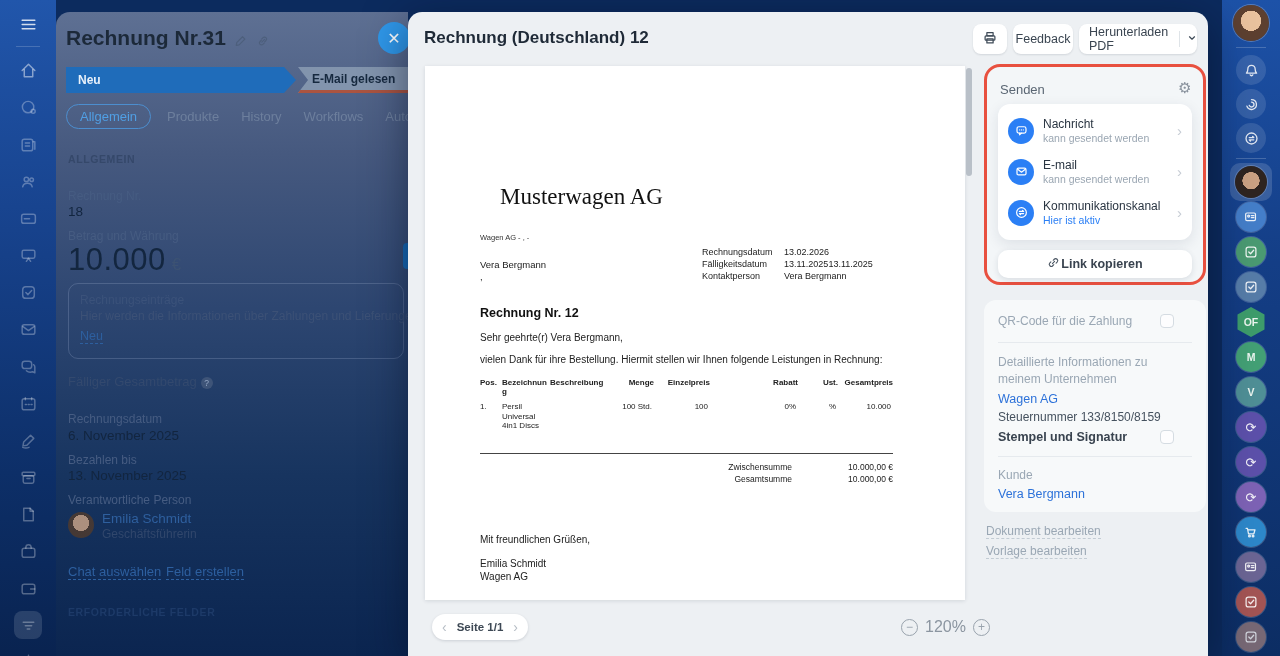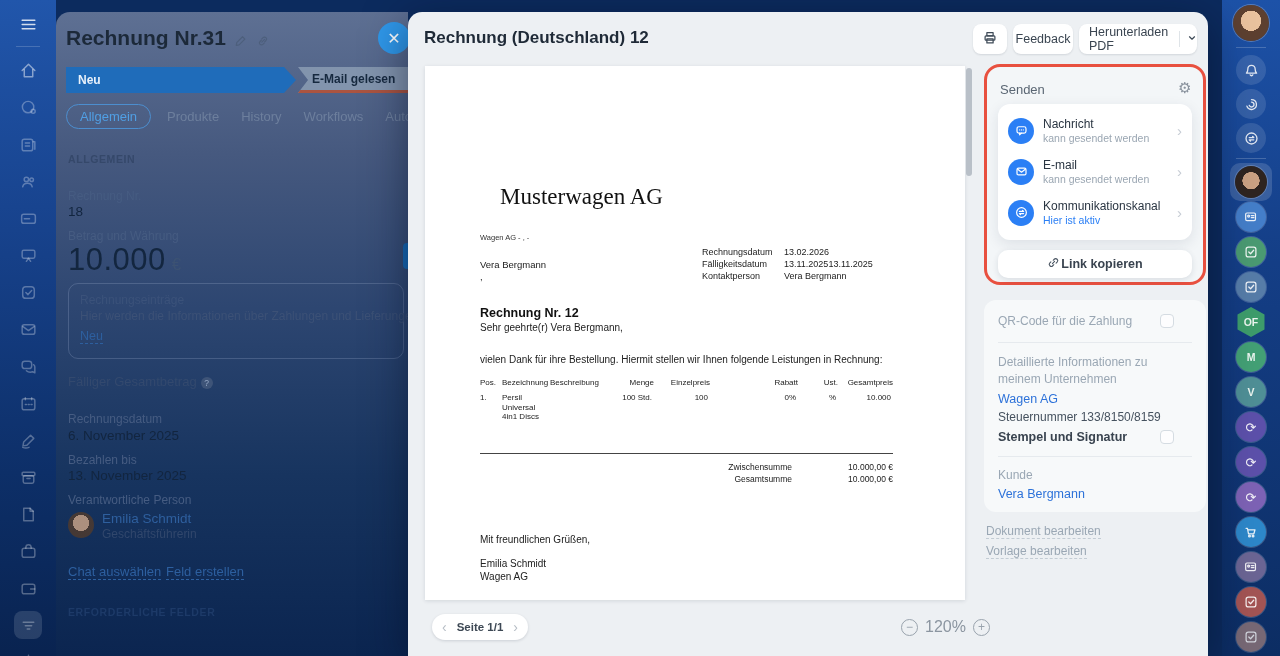--- a/index.html
+++ b/index.html
@@ -62,21 +62,21 @@
   .page{position:absolute;left:17px;top:54px;width:540px;height:534px;background:#fff;box-shadow:0 1px 4px rgba(20,30,50,.12);color:#222}
   .pg{position:absolute;white-space:nowrap}
   .inv-company{font-family:"Liberation Serif",serif;font-size:23px;color:#111}
   .inv-small{font-size:7.5px;color:#333}
   .inv-body{font-size:9.5px;color:#222}
   .inv-meta{font-size:9px;color:#222;line-height:12px}
   .inv-h1{font-size:12.5px;font-weight:700;color:#111}
   .inv-text{font-size:10px;color:#222}
   .inv-table{position:absolute;left:55px;top:312px;width:413px;display:grid;
     grid-template-columns:22px 48px 54px 50px 56px 88px 40px 55px;font-size:8px;color:#222}
-  .inv-table .hc{font-weight:400;padding-bottom:6px;overflow-wrap:anywhere;line-height:9px}
+  .inv-table .hc{font-weight:700;padding-bottom:6px;overflow-wrap:anywhere;line-height:9px}
   .inv-table .c{line-height:9.5px;overflow-wrap:anywhere;padding-right:2px}
   .ra{text-align:right}
   .inv-divider{position:absolute;left:55px;top:387px;width:413px;height:1px;background:#444}
   .inv-total-label{position:absolute;width:140px;text-align:right;font-size:8.5px;color:#222}
   .inv-total-value{position:absolute;width:90px;text-align:right;font-size:8.5px;color:#222}
   .bold{font-weight:400}
 
   .scrollbar{position:absolute;left:558px;top:56px;width:6px;height:108px;border-radius:3px;background:#b9c0c8}
 
   .pager{position:absolute;left:24px;top:602px;width:96px;height:26px;background:#fff;border-radius:13px;
@@ -341,21 +341,21 @@
         <div>Fälligkeitsdatum</div>
         <div>Kontaktperson</div>
       </div>
       <div class="pg inv-meta" style="left:359px;top:180px">
         <div>13.02.2026</div>
         <div>13.11.202513.11.2025</div>
         <div>Vera Bergmann</div>
       </div>
 
       <div class="pg inv-h1" style="left:55px;top:240px">Rechnung Nr. 12</div>
-      <div class="pg inv-text" style="left:55px;top:256px">Sehr geehrte(r) Vera Bergmann,</div>
+      <div class="pg inv-text" style="left:55px;top:266px">Sehr geehrte(r) Vera Bergmann,</div>
       <div class="pg inv-text" style="left:55px;top:288px">vielen Dank für ihre Bestellung. Hiermit stellen wir Ihnen folgende Leistungen in Rechnung:</div>
 
       <div class="inv-table">
         <div class="hc">Pos.</div>
         <div class="hc">Bezeichnung</div>
         <div class="hc">Beschreibung</div>
         <div class="hc ra">Menge</div>
         <div class="hc ra">Einzelpreis</div>
         <div class="hc ra">Rabatt</div>
         <div class="hc ra">Ust.</div>

